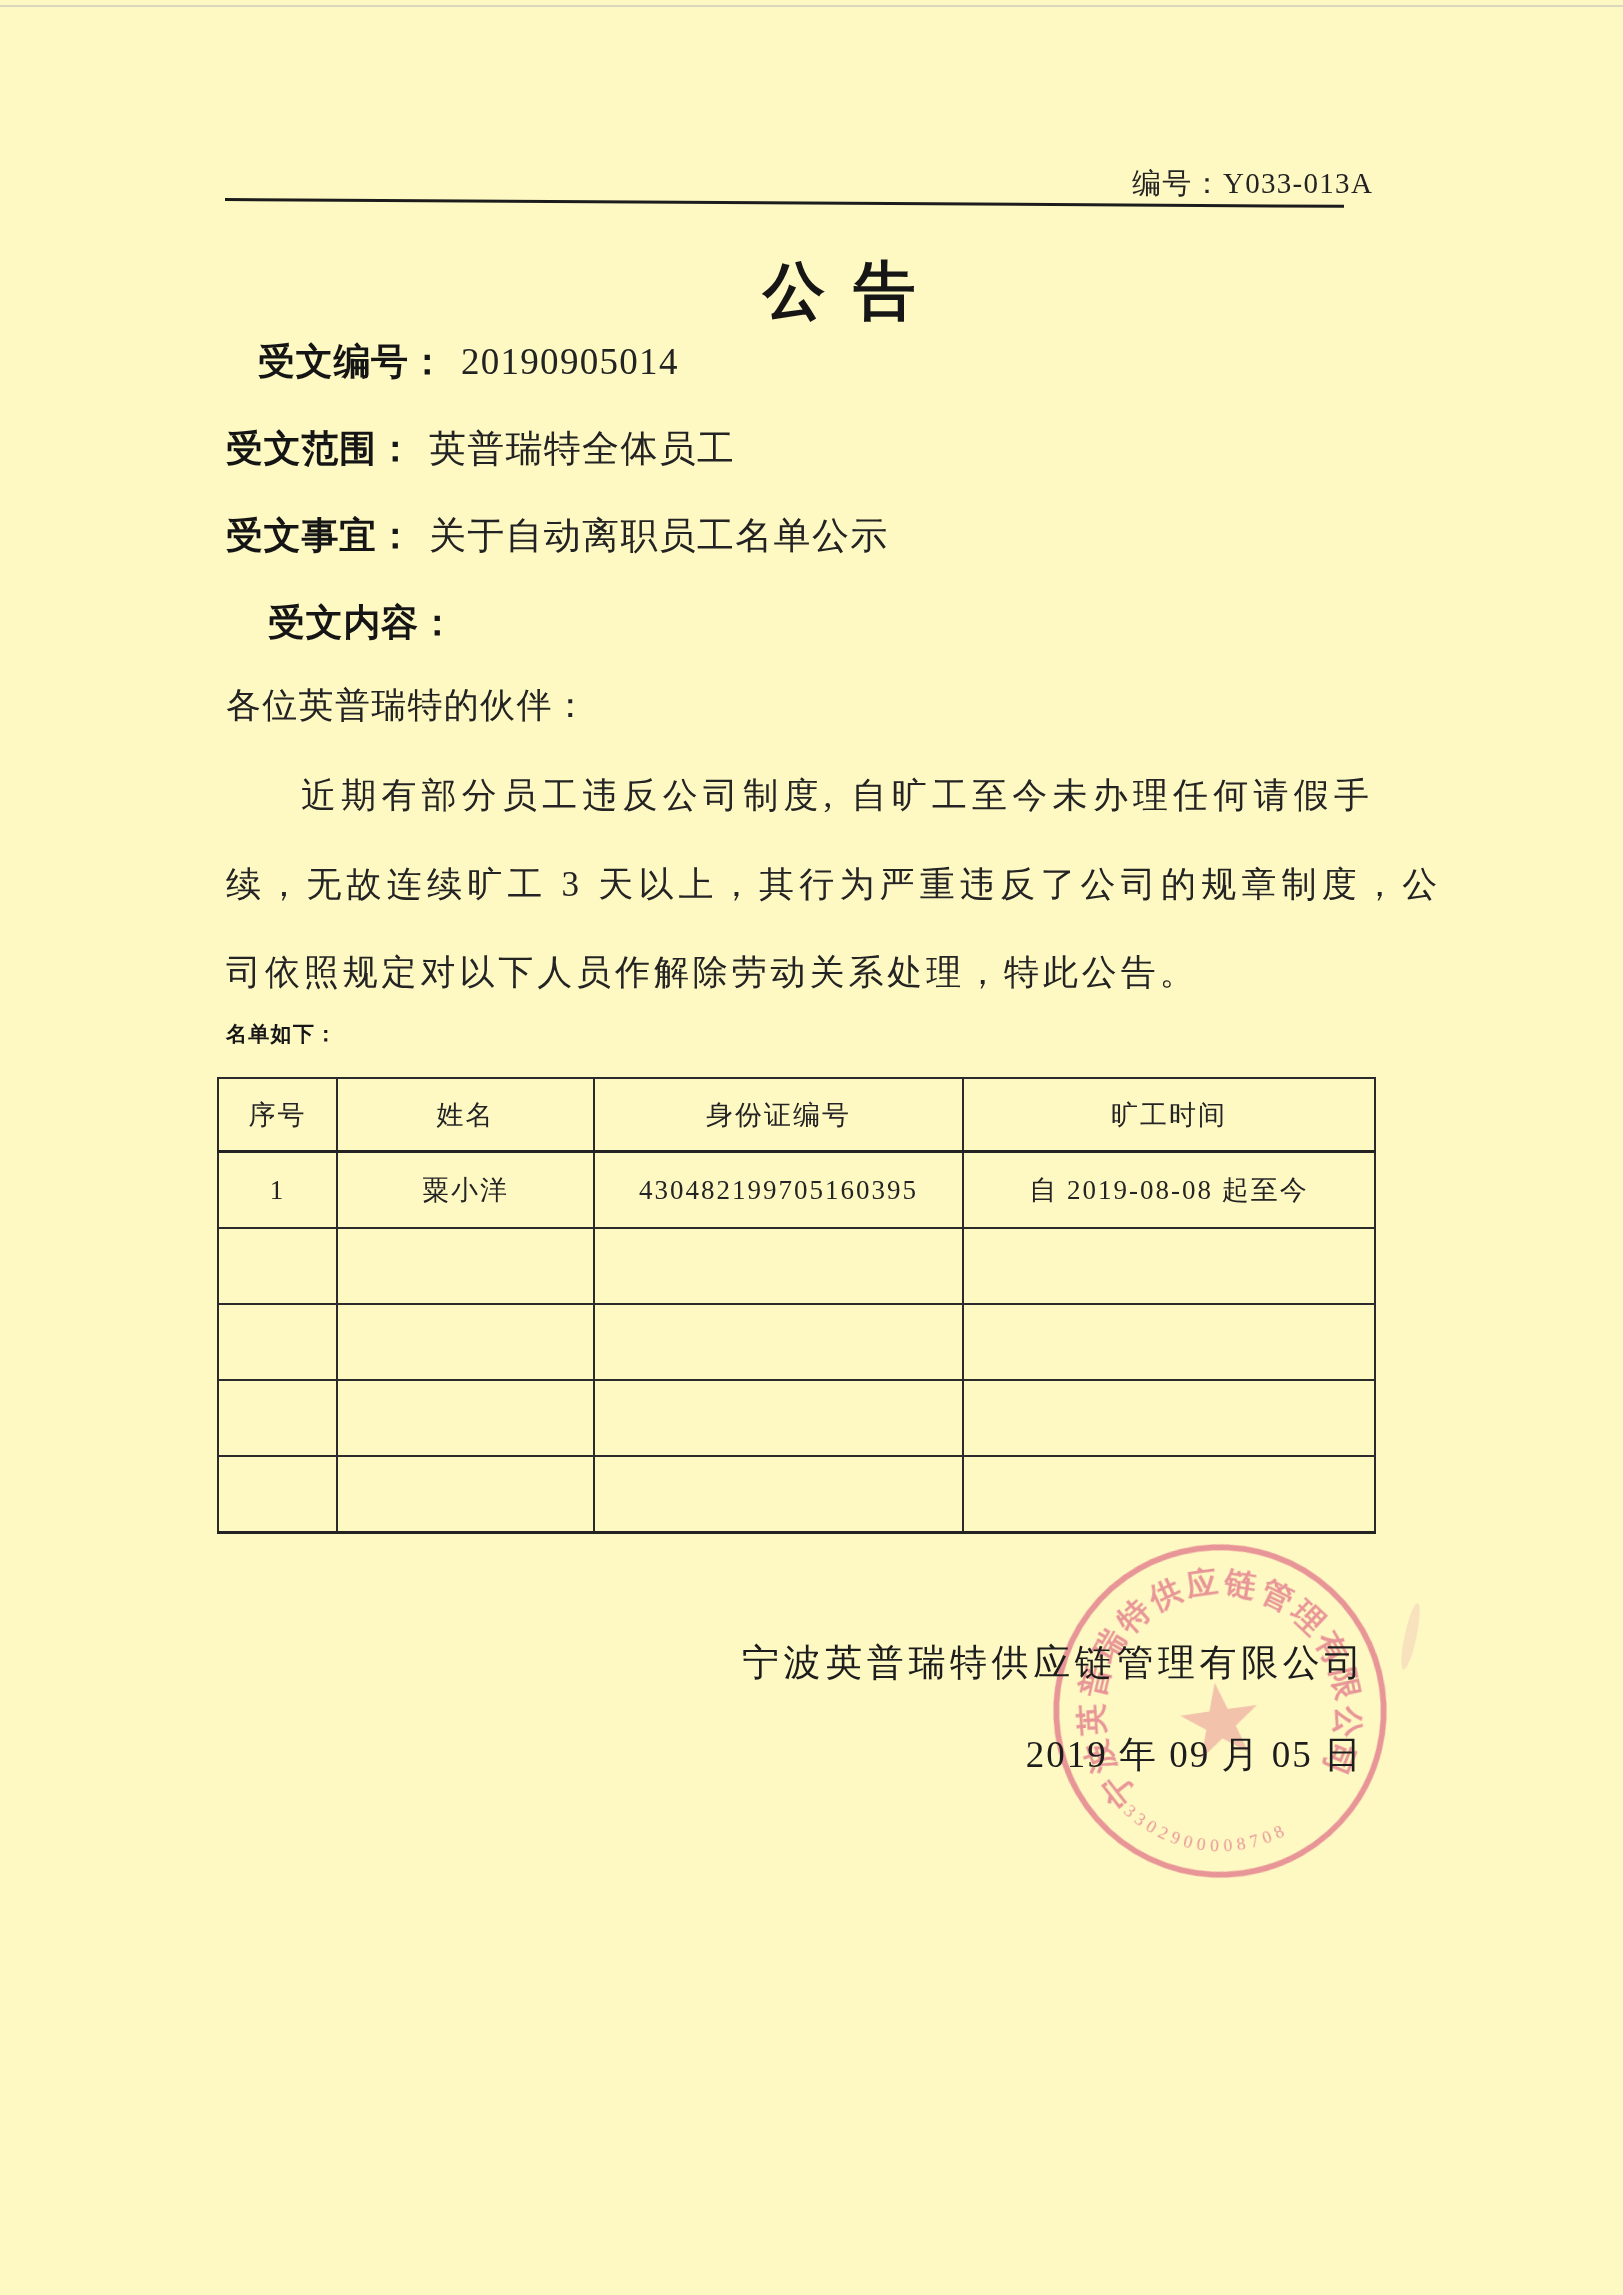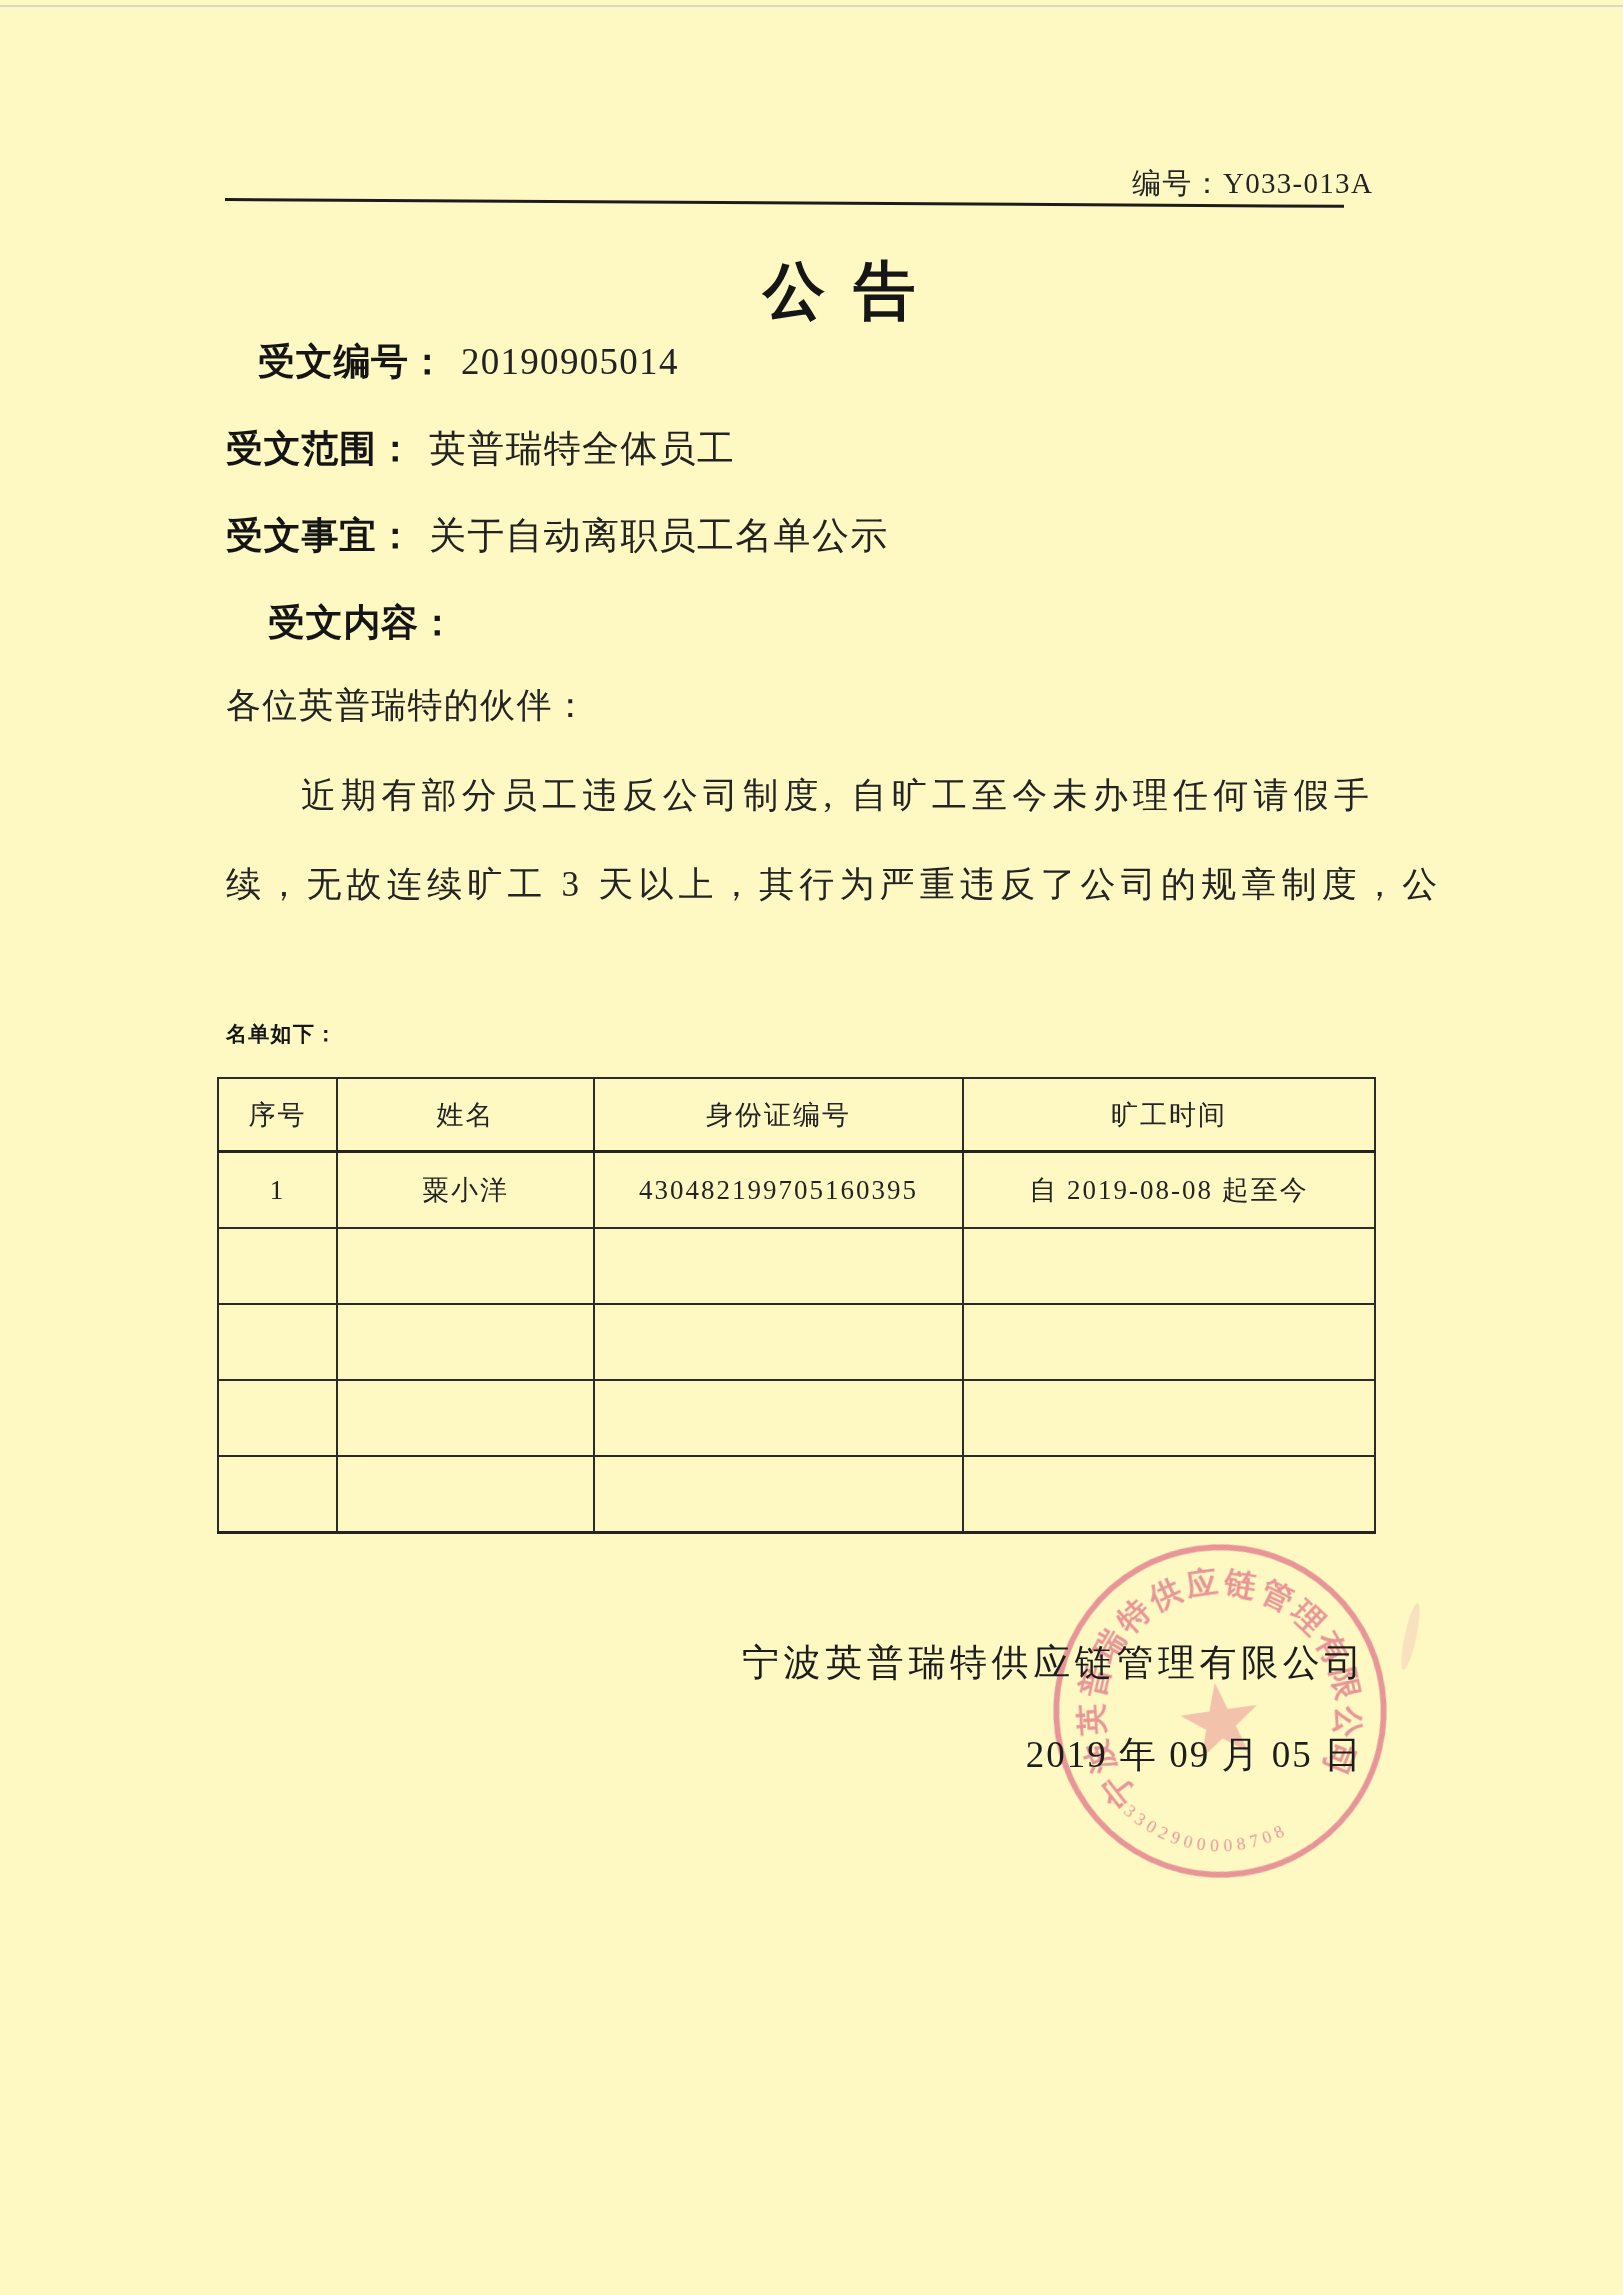--- a/index.html
+++ b/index.html
@@ -109,20 +109,21 @@
     <span class="field-label">受文事宜：</span><span class="field-value">关于自动离职员工名单公示</span>
   </div>
   <div class="field-row f4">
     <span class="field-label">受文内容：</span><span class="field-value"></span>
   </div>
 
   <div class="salutation">各位英普瑞特的伙伴：</div>
 
   <div class="para-line p1">近期有部分员工违反公司制度, 自旷工至今未办理任何请假手</div>
   <div class="para-line p2">续，无故连续旷工 3 天以上，其行为严重违反了公司的规章制度，公</div>
+  <div class="para-line p3">司依照规定对以下人员作解除劳动关系处理，特此公告。</div>
 
   <div class="list-intro">名单如下：</div>
 
   <table class="roster">
     <colgroup>
       <col style="width:119px">
         <col style="width:257px">
       <col style="width:369px">
         <col style="width:412px">
     </colgroup>

